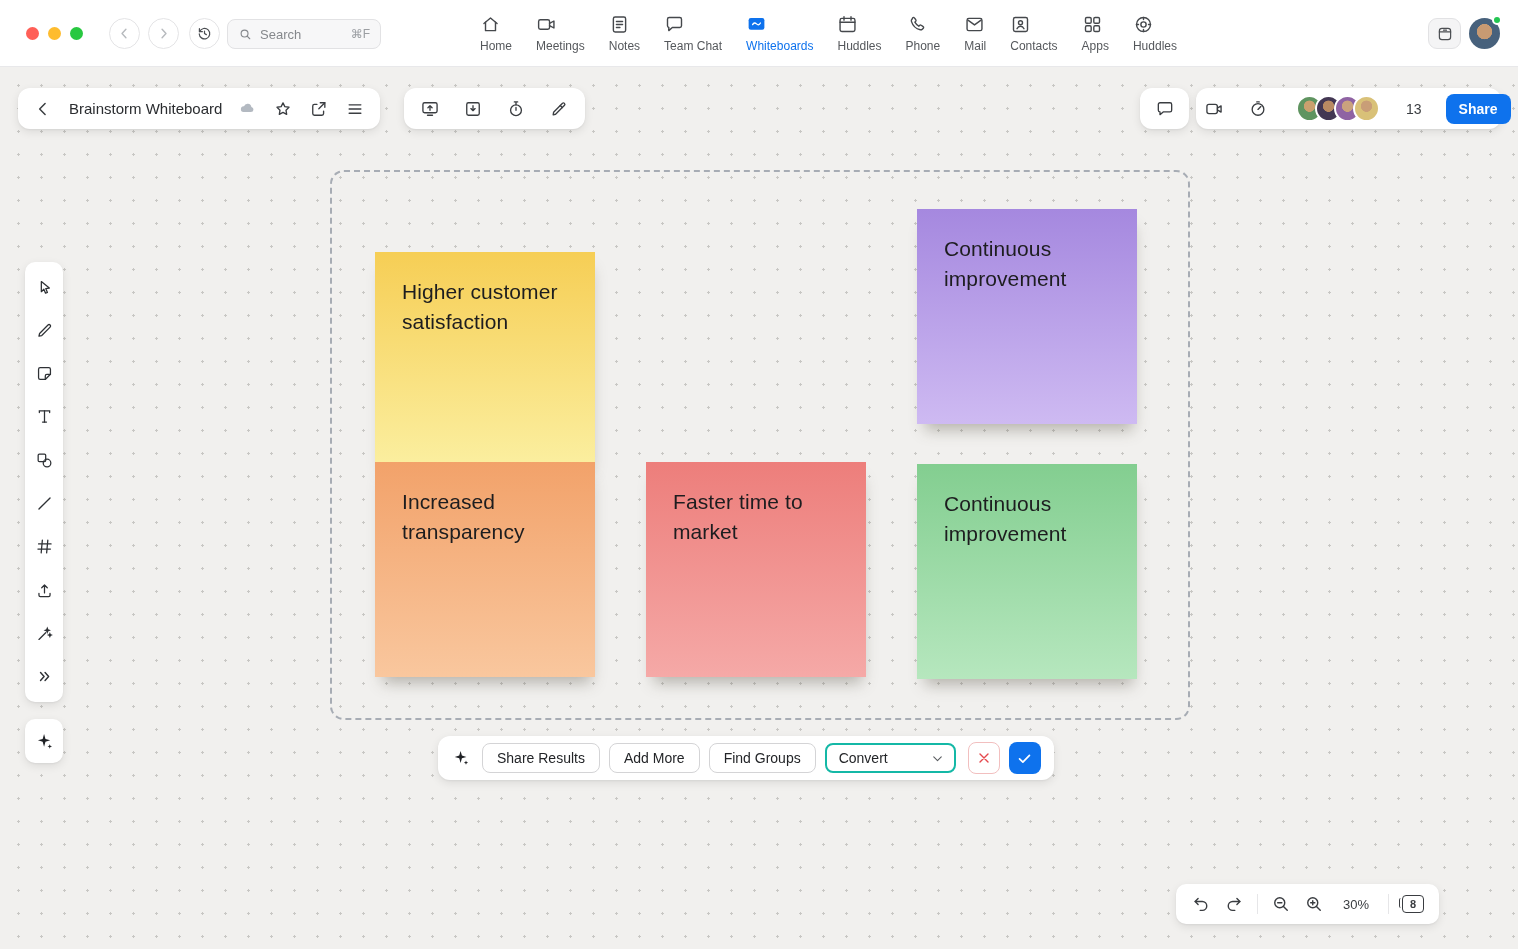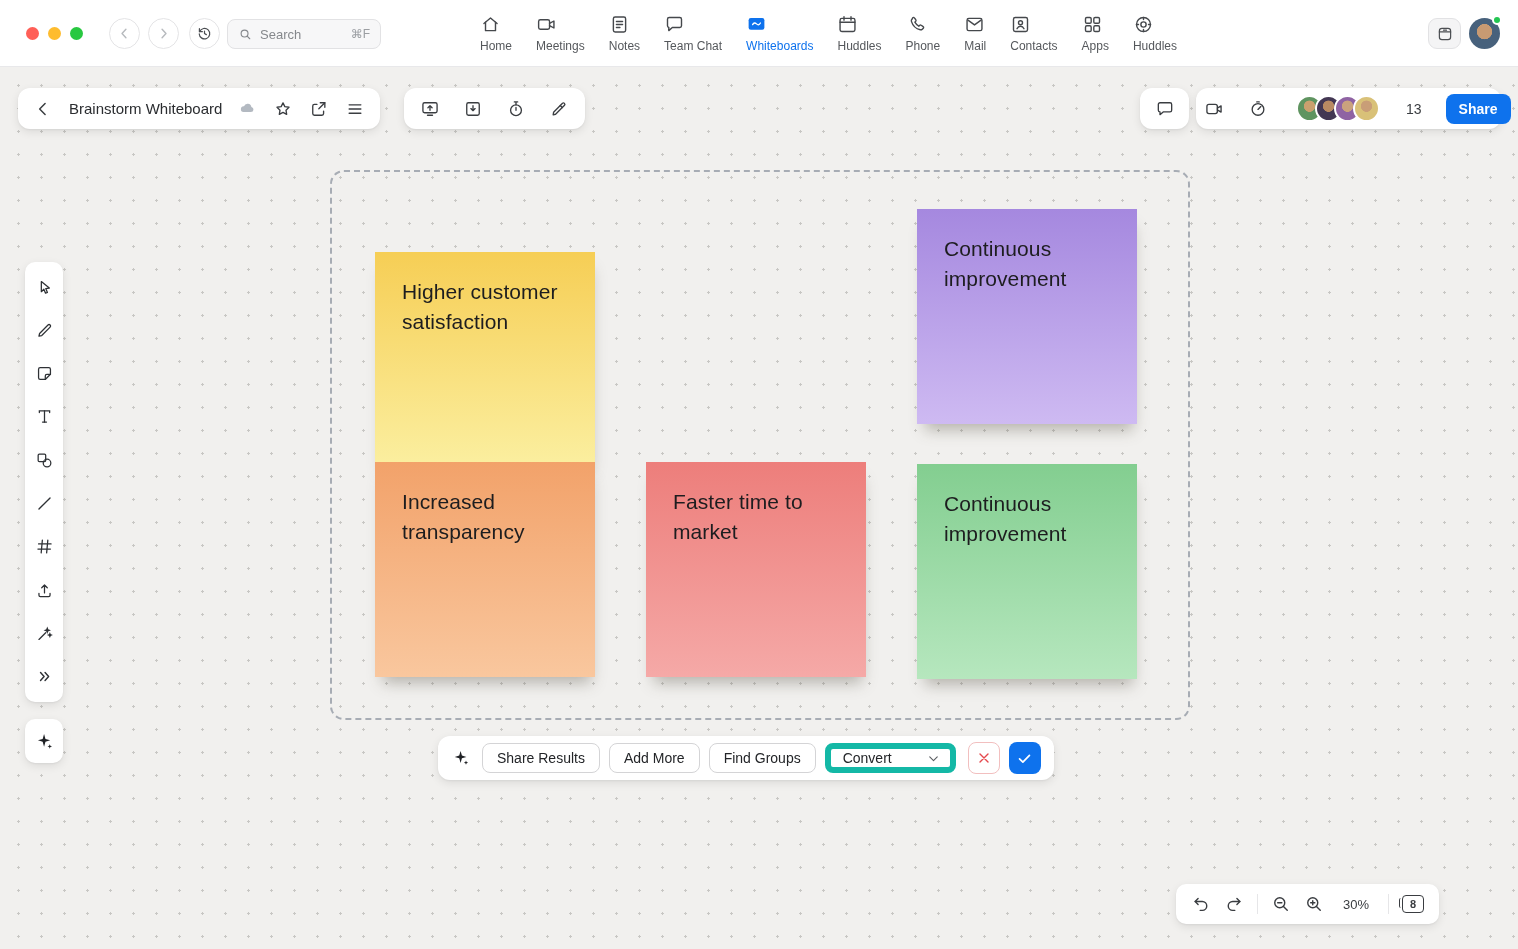--- a/index.html
+++ b/index.html
@@ -66,21 +66,21 @@
   
   .select-box{position:absolute;left:330px;top:170px;width:860px;height:550px;border:2px dashed #a7acb4;border-radius:14px;z-index:5}
   .note{position:absolute;width:220px;height:215px;padding:25px 27px;z-index:6;box-shadow:2px 12px 14px -6px rgba(75,70,55,.35);cursor:grab}
   .note .txt{display:block;font-size:21px;line-height:1.45;color:#1d1d1f;letter-spacing:.1px}
 
   
   .ai-bar{left:438px;top:736px;height:44px;padding:0 13px;gap:9px;border-radius:12px}
   .spark{color:#1f2125;display:flex;margin-right:2px}
   .spark svg{width:20px;height:20px}
   .ai-btn{height:30px;border:1px solid #d4d4d6;background:#fff;border-radius:8px;padding:0 14px;font-size:14px;color:#232528;cursor:pointer;font-family:inherit;white-space:nowrap}
-  .ai-dd{height:30px;width:131px;border:6px solid #14b8a6;border-radius:8px;background:#fff;display:flex;align-items:center;justify-content:space-between;padding:0 9px 0 12px;font-size:14px;color:#232528;cursor:pointer}
+  .ai-dd{height:30px;width:131px;border:2px solid #14b8a6;border-radius:8px;background:#fff;display:flex;align-items:center;justify-content:space-between;padding:0 9px 0 12px;font-size:14px;color:#232528;cursor:pointer}
   .ai-dd svg{width:15px;height:15px;color:#5a5d61}
   .ai-x{width:32px;height:32px;border-radius:8px;border:1.5px solid #f2bfbf;background:#fff;color:#e5484d;display:flex;align-items:center;justify-content:center;cursor:pointer;margin-left:3px}
   .ai-x svg{width:16px;height:16px}
   .ai-check{width:32px;height:32px;border-radius:8px;border:0;background:#0E72ED;color:#fff;display:flex;align-items:center;justify-content:center;cursor:pointer}
   .ai-check svg{width:17px;height:17px}
 
   
   .zoombar{left:1176px;top:884px;height:40px;padding:0 15px;gap:13px;border-radius:10px}
   .vdiv{width:1px;height:20px;background:#e6e6e8}
   .zoom-label{font-size:13px;color:#3a3d41;min-width:38px;text-align:center}

